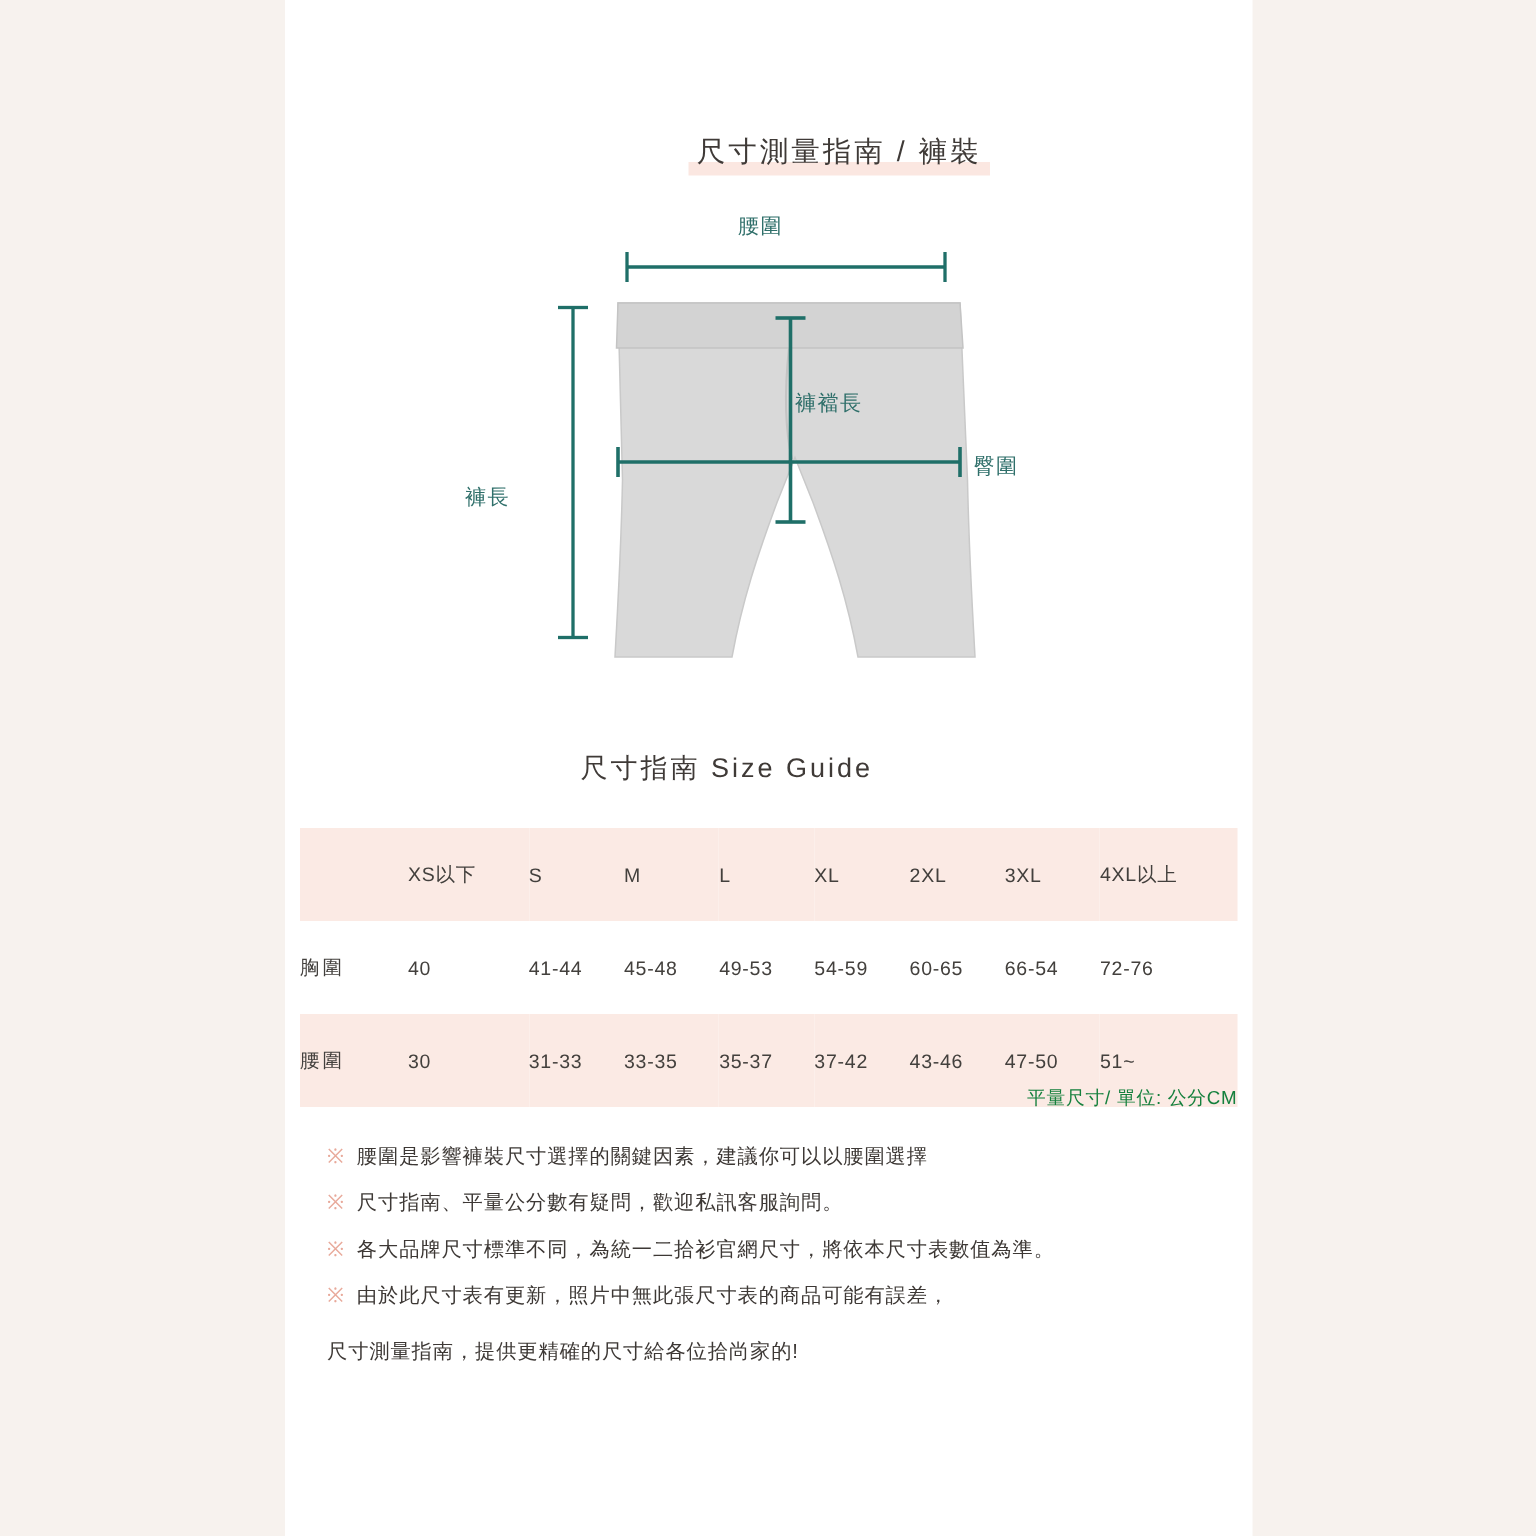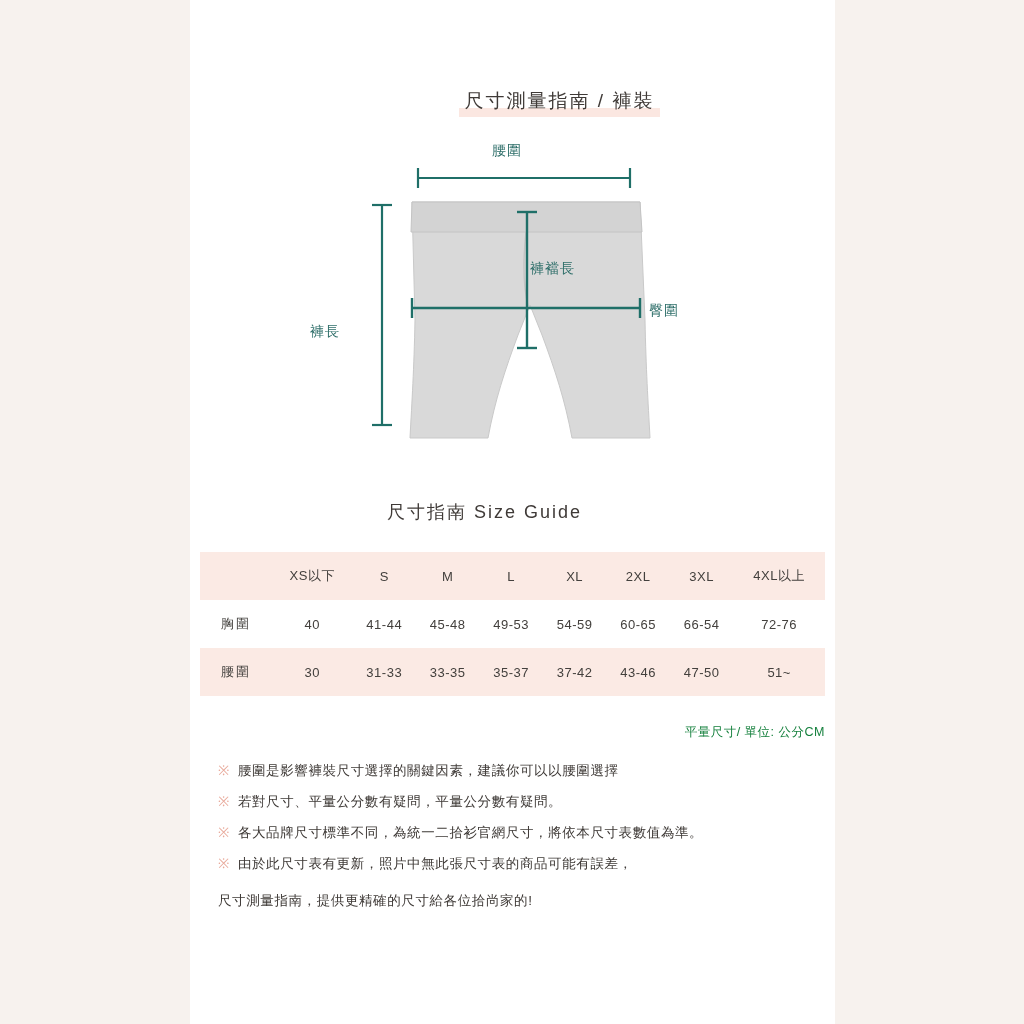--- a/index.html
+++ b/index.html
@@ -91,24 +91,24 @@
   
   .table {
     position: absolute;
     left: 10px;
     top: 552px;
     width: 625px;
     border-collapse: collapse;
     font-size: 13px;
   }
   .table td, .table th {
-    text-align: center;
+    text-align: left;
     font-weight: normal;
     padding: 0;
-    height: 48px;
+    height: 62px;
     color: #43403d;
     letter-spacing: 0.5px;
   }
   .table .hdr-row td {
     background: #fbeae4;
     font-size: 13px;
   }
   .table .row-b td {
     background: #ffffff;
   }
@@ -256,21 +256,21 @@
 
   <div class="unit-note">平量尺寸/ 單位: 公分CM</div>
 
   <div class="notes">
     <div class="note">
       <span class="mark">※</span>
       <span>腰圍是影響褲裝尺寸選擇的關鍵因素，建議你可以以腰圍選擇</span>
     </div>
     <div class="note">
       <span class="mark">※</span>
-      <span>若對尺寸、平量公分數有疑問，平量公分數有疑問。</span>
+      <span>尺寸指南、平量公分數有疑問，歡迎私訊客服詢問。</span>
     </div>
     <div class="note">
       <span class="mark">※</span>
       <span>各大品牌尺寸標準不同，為統一二拾衫官網尺寸，將依本尺寸表數值為準。</span>
     </div>
     <div class="note">
       <span class="mark">※</span>
       <span>由於此尺寸表有更新，照片中無此張尺寸表的商品可能有誤差，</span>
     </div>
     <div class="note-final">尺寸測量指南，提供更精確的尺寸給各位拾尚家的!</div>

